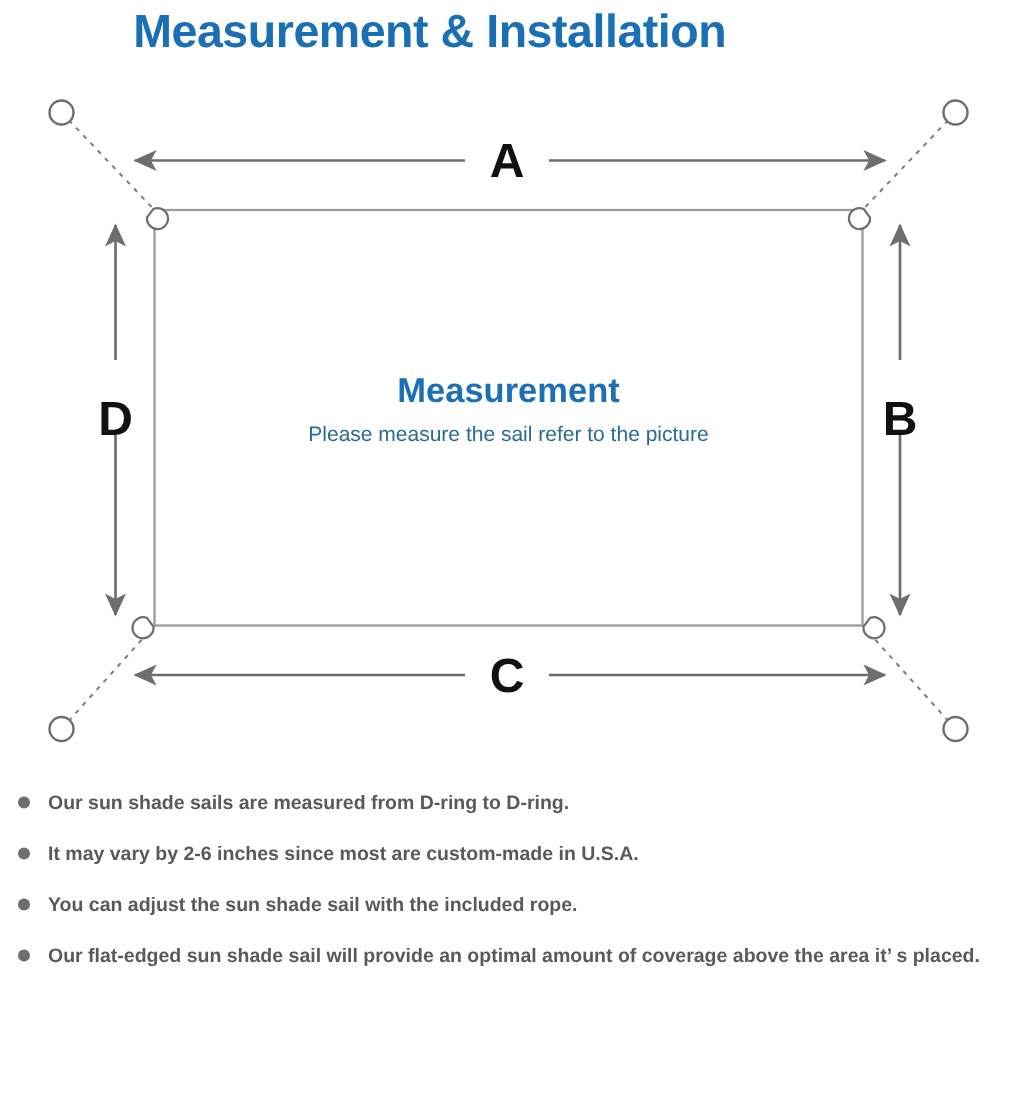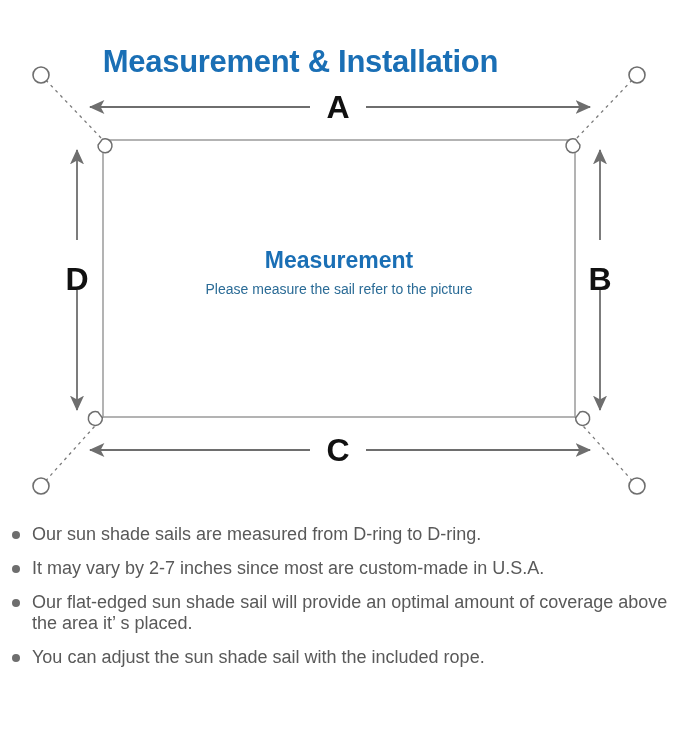--- a/index.html
+++ b/index.html
@@ -12,30 +12,29 @@
     height: 739px;
     font-family: "Liberation Sans", sans-serif;
     position: relative;
     overflow: hidden;
   }
 
   
   #page-title {
     position: absolute;
     top: 0px;
-    left: 16px;
+    left: 2px;
     width: 569px;
     text-align: center;
     font-size: 31px;
     font-weight: bold;
     letter-spacing: -0.3px;
     color: #1a6fb5;
     line-height: 42px;
     white-space: nowrap;
-    margin-top: 41px;
   }
 
   
   #diagram-wrap {
     position: absolute;
     top: 50px;
     left: 0px;
     width: 679px;
     height: 470px;
   }
@@ -83,23 +82,24 @@
     width: 8px;
     height: 8px;
     border-radius: 50%;
     background: #6e6e6e;
     margin-top: 7px;
     margin-right: 12px;
   }
   .note-text {
     flex: 1 1 auto;
     font-family: "Liberation Sans", sans-serif;
-    font-size: 18px;
+    font-size: 13px;
     line-height: 21px;
     color: #595959;
+    font-weight: bold;
   }
 </style>
 </head>
 <body>
 
 <div id="page-title">Measurement &amp; Installation</div>
 
 <div id="diagram-wrap">
   <svg id="diagram-svg" viewBox="0 0 679 470" xmlns="http://www.w3.org/2000/svg">
     <defs>
@@ -165,27 +165,27 @@
 
 <div id="notes">
 
   <div class="note-row">
     <span class="note-bullet"></span>
     <span class="note-text">Our sun shade sails are measured from D-ring to D-ring.</span>
   </div>
 
   <div class="note-row">
     <span class="note-bullet"></span>
-    <span class="note-text">It may vary by 2-7 inches since most are custom-made in U.S.A.</span>
+    <span class="note-text">It may vary by 2-6 inches since most are custom-made in U.S.A.</span>
   </div>
 
+
+  <div class="note-row">
+    <span class="note-bullet"></span>
+    <span class="note-text">You can adjust the sun shade sail with the included rope.</span>
+  </div>
 
   <div class="note-row">
     <span class="note-bullet"></span>
     <span class="note-text">Our flat-edged sun shade sail will provide an optimal amount of coverage above the area it’ s placed.</span>
   </div>
 
-  <div class="note-row">
-    <span class="note-bullet"></span>
-    <span class="note-text">You can adjust the sun shade sail with the included rope.</span>
-  </div>
-
 </div>
 
 </body></html>

